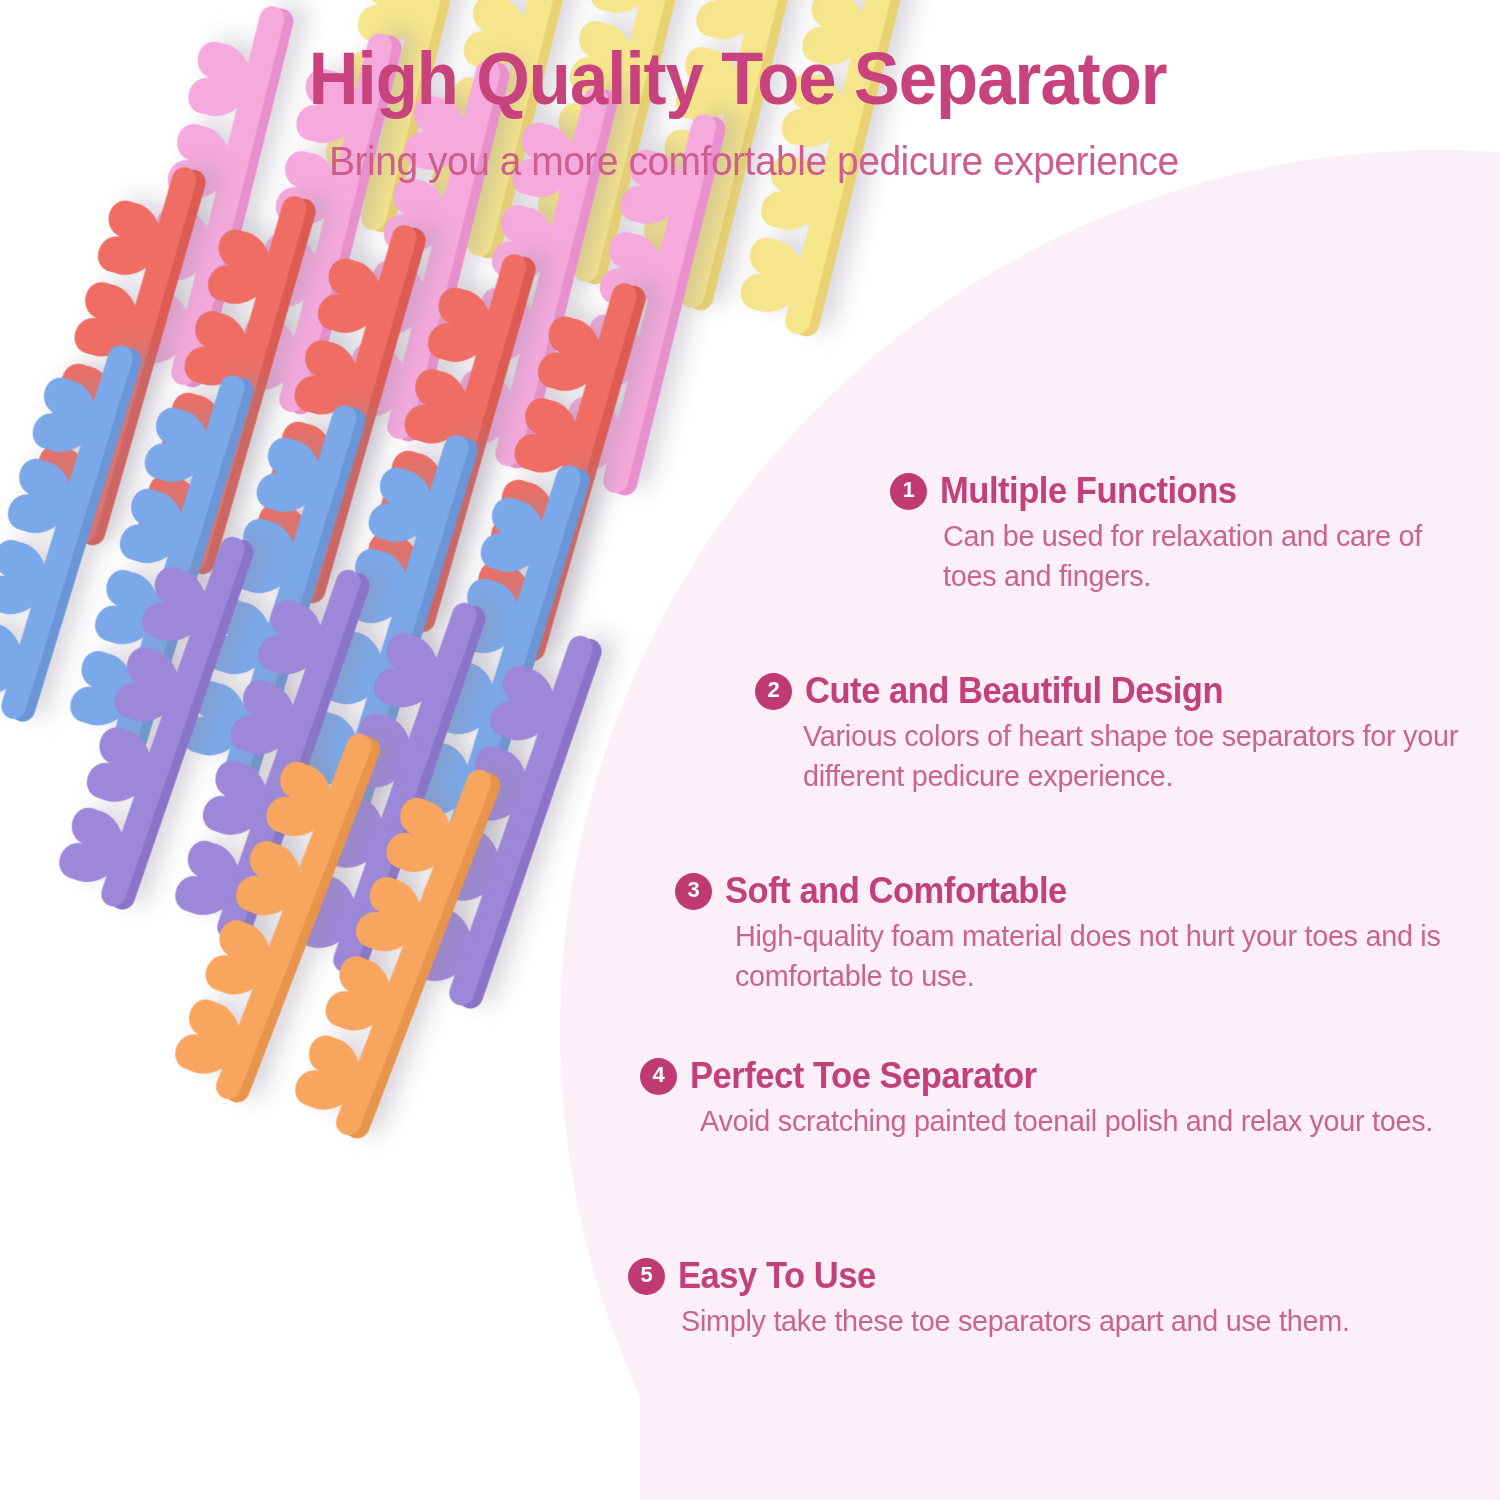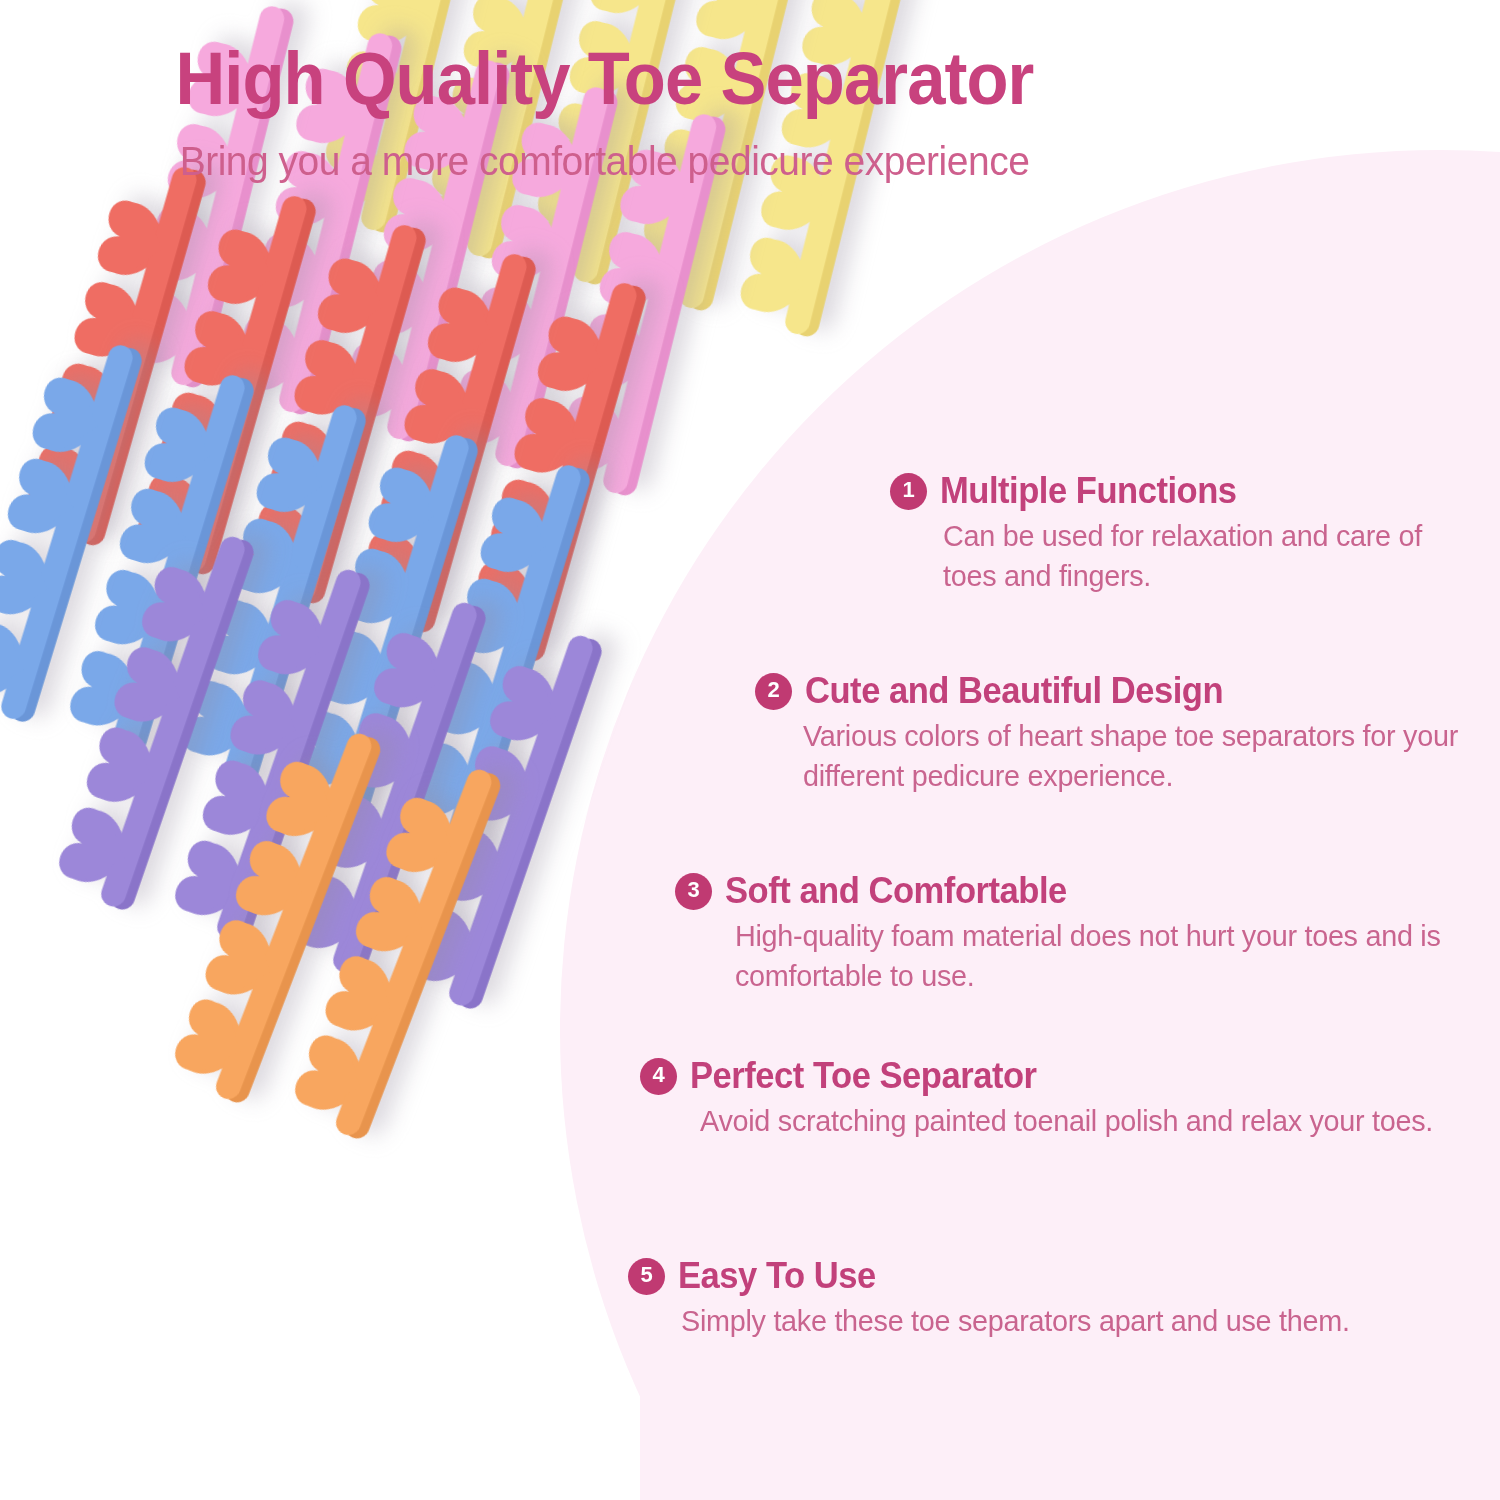--- a/index.html
+++ b/index.html
@@ -22,21 +22,21 @@
   }
   #bg-blob-2{
     position:absolute;
     left:640px; top:1190px;
     width:1400px; height:900px;
     background:#fdeff8;
     z-index:0;
   }
 
   
-  #header{ position:absolute; left:0; top:0; width:1209px; z-index:5; text-align:center; }
+  #header{ position:absolute; left:0; top:0; width:1209px; z-index:5; text-align:right; }
   #title{
     font-size:74px;
     font-weight:bold;
     color:#c8427e;
     letter-spacing:-1px;
     line-height:1.0;
     padding-top:42px;
     transform:scaleX(0.93);
   }
   #subtitle{

